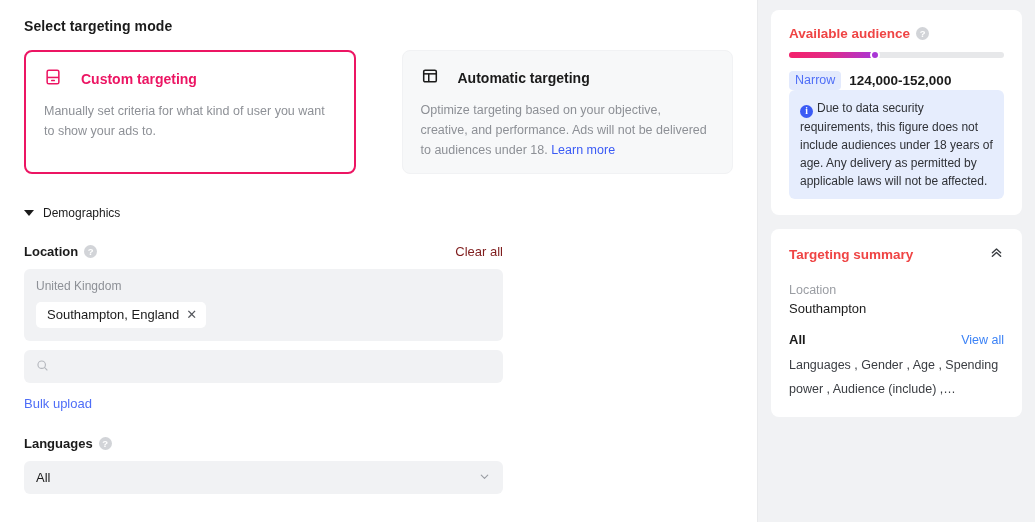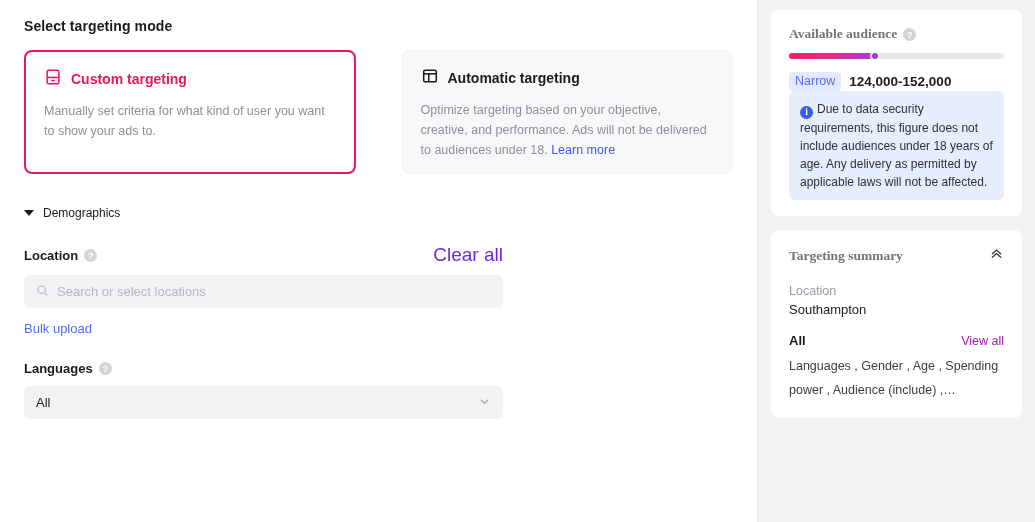--- a/index.html
+++ b/index.html
@@ -35,21 +35,21 @@
   }
   .mode-card.selected {
     border: 2px solid #ec1563;
     background: #ffffff;
   }
   .mode-card.plain {
     border: 1px solid #f1f2f4;
     background: #f7f8f9;
     margin-left: 32px;
   }
-  .mode-head { display: flex; align-items: center; gap: 9px; }
+  .mode-head { display: flex; align-items: center; gap: 19px; }
   .mode-title { font-size: 14px; font-weight: bold; }
   .mode-card.selected .mode-title { color: #ec1563; }
   .mode-card.plain .mode-title { color: #1b1b1b; }
   .mode-desc {
     margin-top: 11px;
     font-size: 12.5px; line-height: 20px;
     color: #8d9096; max-width: 290px;
   }
   .link-inline { color: #3b5bf5; text-decoration: none; }
 
@@ -73,21 +73,21 @@
   }
   .field-label { font-size: 13px; font-weight: bold; color: #1b1b1b; }
   .help-dot {
     width: 13px; height: 13px; border-radius: 50%;
     background: #d2d4d8; color: #ffffff;
     font-size: 9.5px; line-height: 13px; text-align: center;
     margin-left: 6px; font-weight: bold;
   }
   .clear-all {
     margin-left: auto;
-    font-size: 19px; color: #6d28d9; cursor: pointer;
+    font-size: 13px; color: #7f1d1d; cursor: pointer;
   }
 
   .loc-box {
     margin-top: 10px;
     width: 479px; height: 72px;
     background: #f1f2f4; border-radius: 6px;
     padding: 10px 12px;
   }
   .loc-country { font-size: 12px; color: #8d9096; }
   .chip {
@@ -129,21 +129,21 @@
     background: #f1f2f4;
     border-left: 1px solid #e9eaec;
     padding: 10px 13px;
   }
   .rcard {
     background: #ffffff; border-radius: 8px;
     padding: 16px 18px;
   }
   .rcard + .rcard { margin-top: 14px; }
   .rcard-head { display: flex; align-items: center; }
-  .rcard-title { font-size: 13.5px; font-weight: bold; color: #737373; font-family: Liberation Serif, serif; }
+  .rcard-title { font-size: 13.5px; font-weight: bold; color: #ef4444; }
   .chev-up-dbl { margin-left: auto; cursor: pointer; }
 
   .gauge {
     margin-top: 11px; position: relative;
     height: 6px; width: 215px;
   }
   .gauge-track {
     position: absolute; inset: 0;
     background: #e7e8ea; border-radius: 3px;
   }
@@ -177,21 +177,21 @@
     background: #3b5bf5; color: #ffffff;
     font-size: 9.5px; line-height: 13px; text-align: center;
     font-weight: bold; font-family: "Liberation Serif", serif;
     margin-right: 4px;
   }
 
   .sum-sub { margin-top: 19px; font-size: 12.5px; color: #9a9da3; }
   .sum-val { margin-top: 4px; font-size: 13px; color: #1b1b1b; }
   .sum-row2 { margin-top: 16px; display: flex; align-items: center; }
   .sum-all { font-size: 13px; font-weight: bold; color: #1b1b1b; }
-  .view-all { margin-left: auto; font-size: 12.5px; color: #a21caf; cursor: pointer; }
+  .view-all { margin-left: auto; font-size: 12.5px; color: #3b82f6; cursor: pointer; }
   .sum-list { margin-top: 6px; font-size: 12.5px; line-height: 24px; color: #3a3d42; }
 </style>
 </head>
 <body>
 
 <div class="app">
 
   <div class="left-panel">
 
     <div class="section-title">Select targeting mode</div>
@@ -232,29 +232,35 @@
       <span class="demographics-title">Demographics</span>
     </div>
 
     <div class="field-block">
       <div class="field-head">
         <span class="field-label">Location</span>
         <span class="help-dot">?</span>
         <span class="clear-all">Clear all</span>
       </div>
 
+      <div class="loc-box">
+        <div class="loc-country">United Kingdom</div>
+        <div class="chip">
+          <span>Southampton, England</span>
+          <span class="chip-x">✕</span>
+        </div>
+      </div>
 
       <div class="search-box">
         <span>
           <svg width="13" height="13" viewBox="0 0 16 16" fill="none">
             <circle cx="7" cy="7" r="4.6" stroke="#b4b7bd" stroke-width="1.4"></circle>
             <line x1="10.4" y1="10.4" x2="14" y2="14" stroke="#b4b7bd" stroke-width="1.4"></line>
           </svg>
         </span>
-        <span class="search-ph">Search or select locations</span>
       </div>
 
       <span class="bulk-upload">Bulk upload</span>
     </div>
 
     <div class="field-block">
       <div class="field-head">
         <span class="field-label">Languages</span>
         <span class="help-dot">?</span>
       </div>

